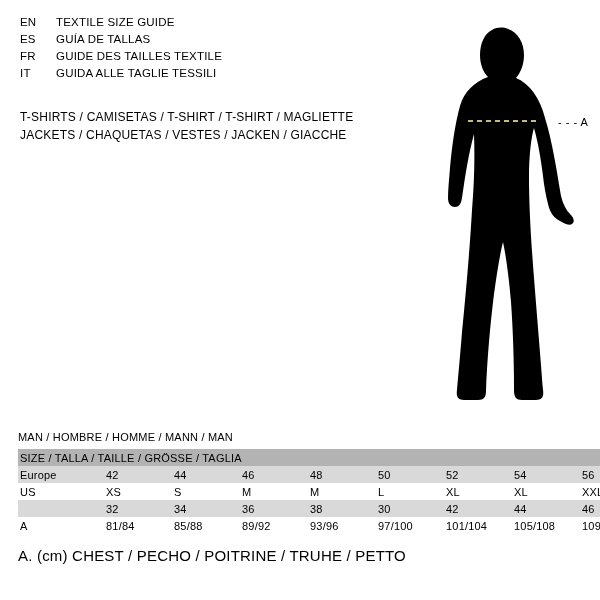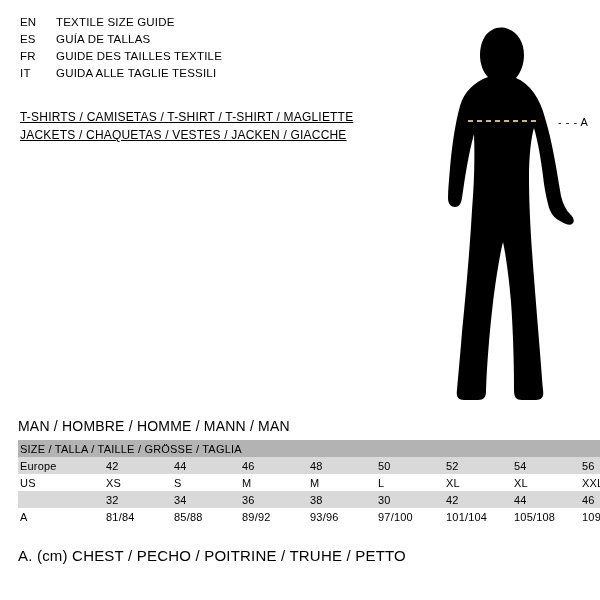--- a/index.html
+++ b/index.html
@@ -44,21 +44,20 @@
   }
   .lang-text {
     font-size: 11.5px;
   }
 
   
   .cat-block {
     position: absolute;
     left: 20px;
     top: 110px;
-    text-decoration: underline;
   }
   .cat-line {
     font-size: 12px;
     height: 18px;
     letter-spacing: .2px;
   }
 
   
   .figure-wrap {
     position: absolute;
@@ -76,23 +75,24 @@
   }
 
   
   .table-area {
     position: absolute;
     left: 18px;
     top: 418px;
     width: 564px;
   }
   .table-title {
-    font-size: 14px;
+    font-size: 11px;
     letter-spacing: .2px;
     margin-bottom: 6px;
+    margin-top: 13px;
   }
   table.size-table {
     border-collapse: collapse;
     width: 564px;
     font-size: 11px;
     table-layout: fixed;
   }
   table.size-table td, table.size-table th {
     text-align: left;
     padding: 0 0 0 2px;

